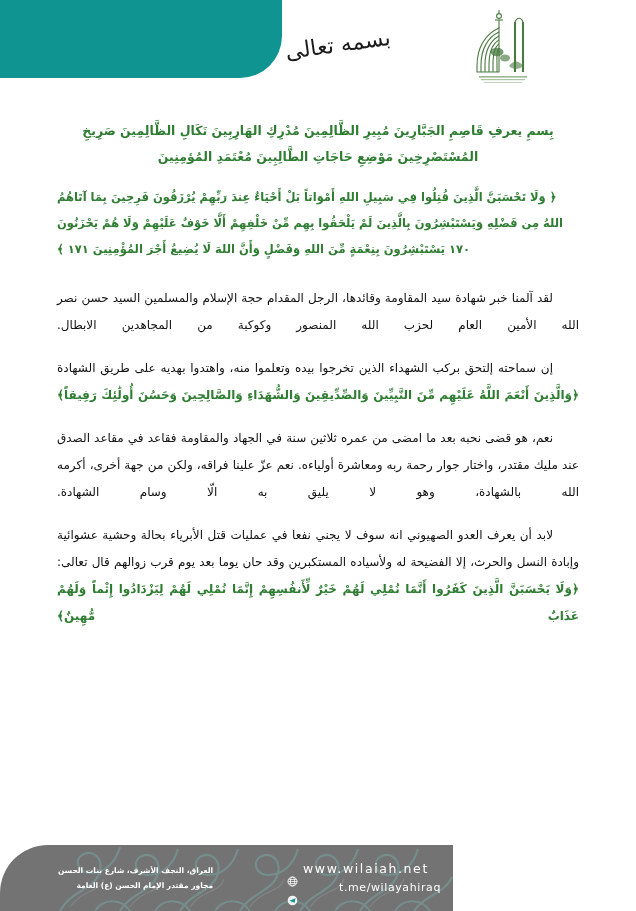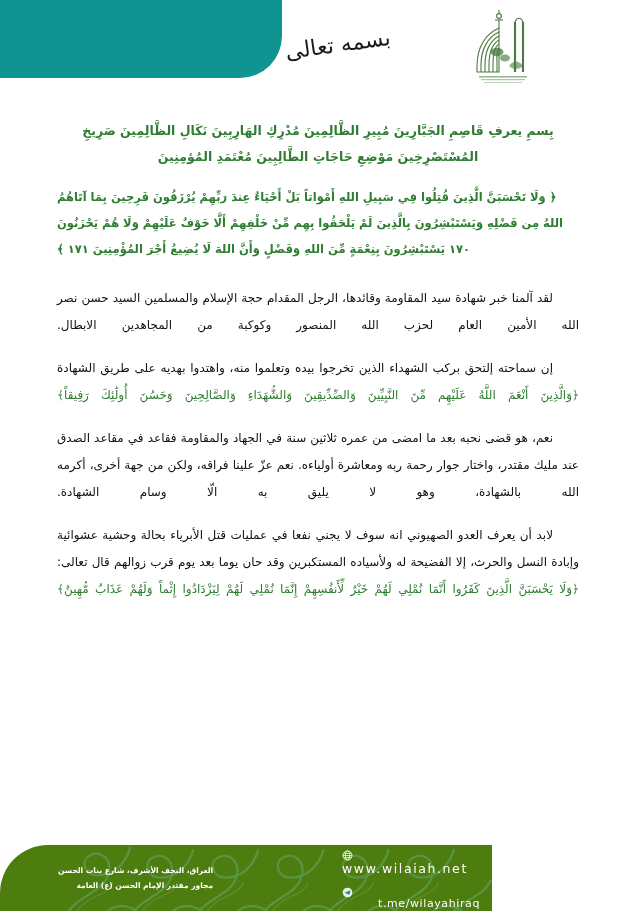--- a/index.html
+++ b/index.html
@@ -143,31 +143,31 @@
     line-height: 2.25;
     margin: 12px 0 16px 0;
     text-align: justify;
     text-align-last: justify;
     text-indent: 26px;
     direction: rtl;
   }
 
   .inline-ayah {
     color: #2f7d32;
-    font-weight: normal;
+    font-weight: bold;
   }
 
   
   .footer-band {
     position: absolute;
     bottom: 0;
     left: 0;
-    width: 492px;
+    width: 453px;
     height: 66px;
-    background: #4d7c0f;
+    background: #737373;
     border-top-left-radius: 48px;
     overflow: hidden;
   }
   .footer-pattern {
     position: absolute;
     inset: 0;
     opacity: 0.30;
   }
   .footer-inner {
     position: absolute;
@@ -190,22 +190,22 @@
     z-index: 2;
   }
   .footer-links {
     direction: ltr;
     text-align: left;
     color: #ffffff;
     z-index: 2;
   }
   .footer-link-row {
     display: flex;
-    flex-direction: column;
-    align-items: flex-start;
+    flex-direction: row;
+    align-items: flex-end;
     gap: 5px;
     line-height: 1.7;
   }
   .flink-www {
     font-size: 12.5px;
     letter-spacing: 1.6px;
     font-weight: normal;
     color: #ffffff;
   }
   .flink-tg {

